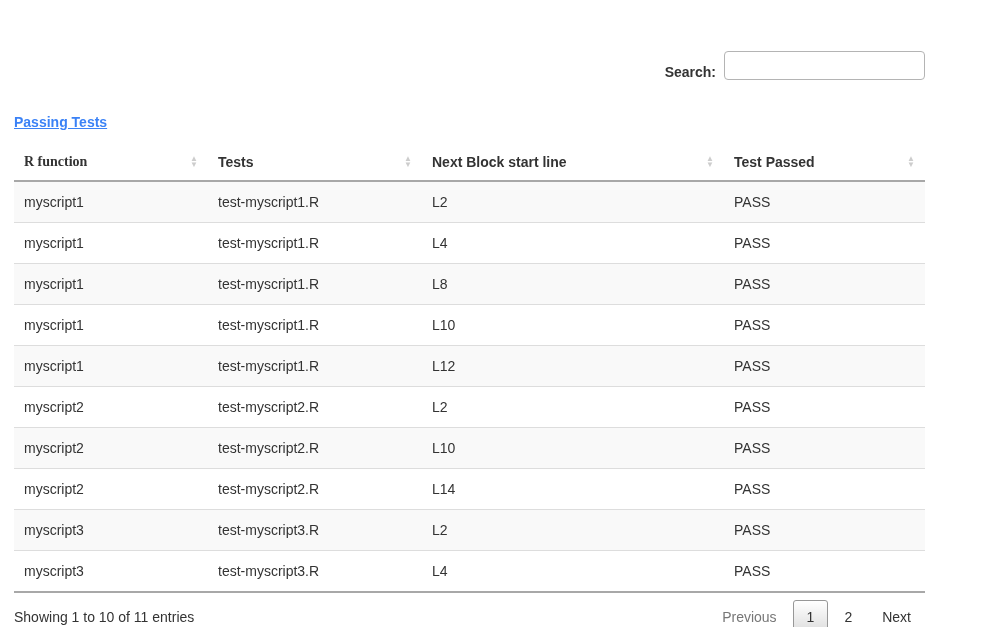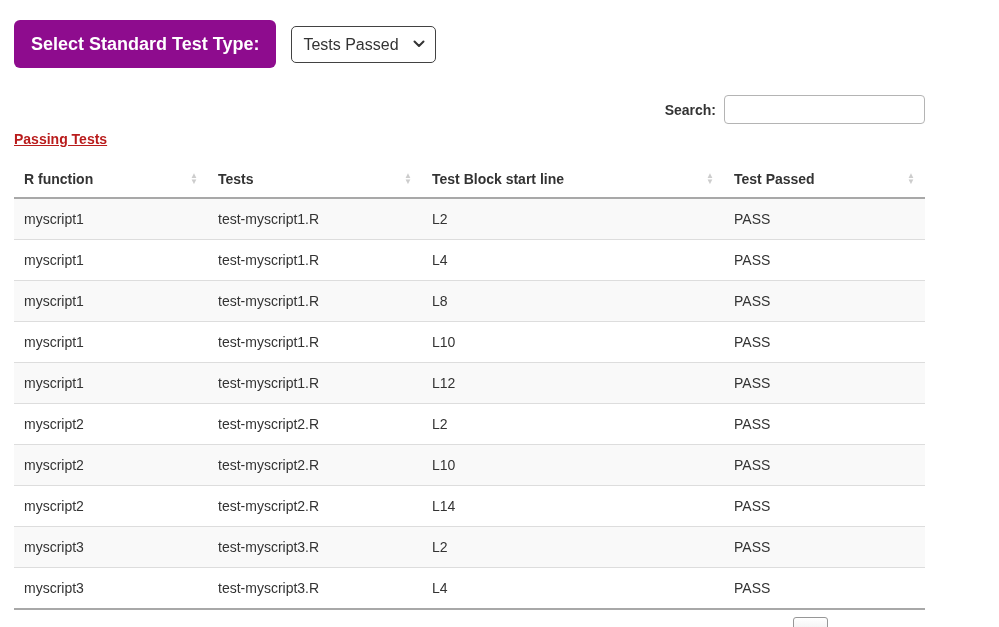--- a/index.html
+++ b/index.html
@@ -40,47 +40,47 @@
     cursor: pointer;
   }
   .select-chevron {
     position: absolute; right: 11px; top: 50%;
     transform: translateY(-50%);
     pointer-events: none;
     display: flex;
   }
 
   
-  .search-row { display: flex; justify-content: flex-end; align-items: center; margin-top: 27px; }
+  .search-row { display: flex; justify-content: flex-end; align-items: flex-end; margin-top: 51px; }
   .search-label { font-weight: bold; margin-right: 8px; }
   .search-input {
     width: 201px; height: 29px;
     border: 1px solid #b4b4b4;
     border-radius: 4px;
     padding: 0 7px;
     font-family: "Liberation Sans", sans-serif;
     font-size: 14px;
     color: #333;
     outline: none;
   }
 
   
   .section-link {
     display: inline-block;
-    margin-top: 7px;
-    color: #b91c1c;
+    margin-top: 34px;
+    color: #3b82f6;
     font-weight: bold;
     font-size: 14px;
     text-decoration: underline;
     cursor: pointer;
   }
 
   
   table.tests { width: 100%; border-collapse: collapse; margin-top: 14px; font-size: 14px; table-layout: fixed; }
-  table.tests th:nth-child(1) { width: 194px; }
+  table.tests th:nth-child(1) { width: 194px; font-family: Liberation Serif, serif; }
   table.tests th:nth-child(2) { width: 214px; }
   table.tests th:nth-child(3) { width: 302px; }
   thead th {
     text-align: left;
     font-weight: bold;
     color: #333;
     padding: 10px 26px 10px 10px;
     border-bottom: 2px solid #a8a8a8;
     position: relative;
     cursor: pointer;
@@ -115,33 +115,20 @@
     border: 1px solid #979797;
     border-radius: 3px;
     background: linear-gradient(to bottom, #ffffff 0%, #dcdcdc 100%);
   }
 </style>
 </head>
 <body>
 
 <div class="page">
 
-  <div class="controls-row">
-    <div class="test-type-label">Select Standard Test Type:</div>
-    <div class="select-wrap">
-      <select class="test-type-select">
-        <option selected="">Tests Passed</option>
-      </select>
-      <span class="select-chevron">
-        <svg width="12" height="8" viewBox="0 0 12 8">
-            <path d="M1.5 1.5 L6 6 L10.5 1.5" fill="none" stroke="#333" stroke-width="2" stroke-linecap="round" stroke-linejoin="round"></path>
-          </svg>
-      </span>
-    </div>
-  </div>
 
   <div class="search-row">
     <span class="search-label">Search:</span>
     <input class="search-input" type="text" value="" style="">
   </div>
 
   <a class="section-link">Passing Tests</a>
 
   <table class="tests">
     <thead>
@@ -154,21 +141,21 @@
             </span>
         </th>
         <th>
           <span>Tests</span>
           <span class="sort-icon">
               <i>▲</i>
               <i>▼</i>
             </span>
         </th>
         <th>
-          <span>Test Block start line</span>
+          <span>Next Block start line</span>
           <span class="sort-icon">
               <i>▲</i>
               <i>▼</i>
             </span>
         </th>
         <th>
           <span>Test Passed</span>
           <span class="sort-icon">
               <i>▲</i>
               <i>▼</i>

